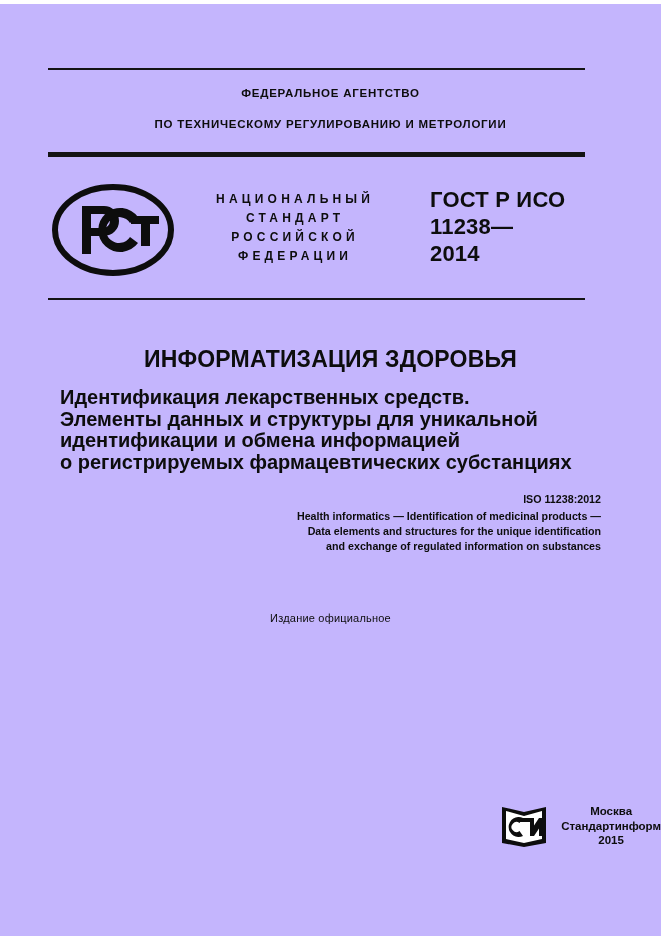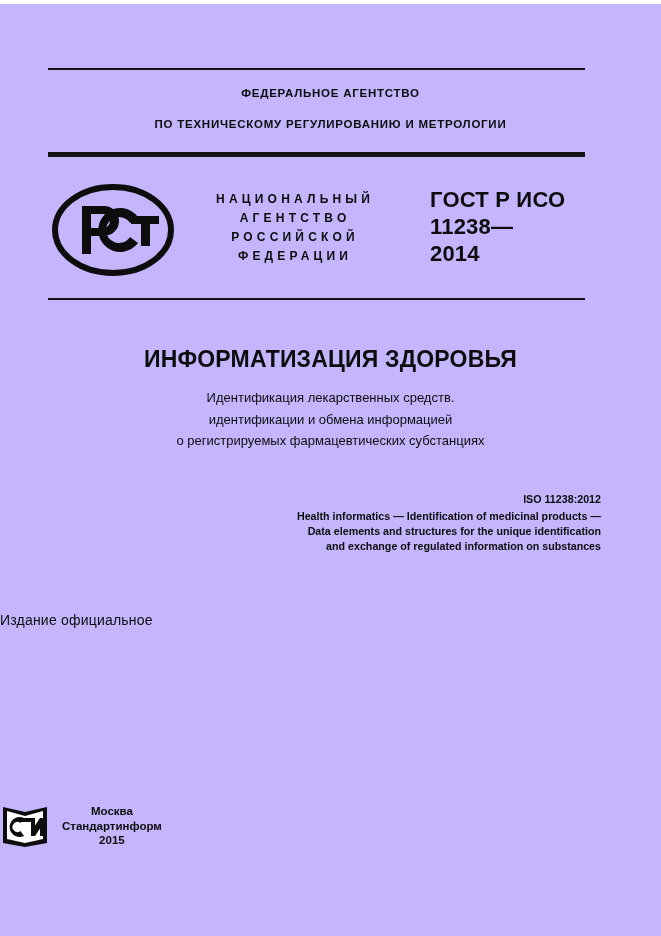--- a/index.html
+++ b/index.html
@@ -100,23 +100,23 @@
     text-align: center;
     font-size: 23px;
     font-weight: bold;
     letter-spacing: 0.2px;
   }
   .title-sub {
     position: absolute;
     left: 60px;
     right: 60px;
     top: 383px;
-    text-align: center;
-    font-size: 13px;
-    font-weight: normal;
+    text-align: left;
+    font-size: 20px;
+    font-weight: bold;
     line-height: 21.5px;
   }
   .title-sub div { white-space: nowrap; }
 
   .title-en {
     position: absolute;
     left: 60px;
     right: 60px;
     top: 488px;
     text-align: right;
@@ -126,33 +126,33 @@
   }
   .title-en div { white-space: nowrap; }
   .title-en .en-iso { margin-bottom: 2px; }
 
   
   .official {
     position: absolute;
     left: 0;
     right: 0;
     top: 608px;
-    text-align: left;
-    font-size: 14px;
+    text-align: center;
+    font-size: 11px;
     letter-spacing: 0.2px;
   }
 
   
   .publisher {
     position: absolute;
     left: 0;
     right: 0;
     top: 797px;
     display: flex;
-    justify-content: flex-start;
+    justify-content: flex-end;
     align-items: flex-start;
   }
   .pub-logo {
     width: 50px;
     height: 46px;
     margin-right: 12px;
     margin-top: 2px;
     flex: none;
   }
   .pub-logo svg { display: block; width: 50px; height: 46px; }
@@ -188,36 +188,37 @@
                    M39 30 v14 h12 a7 7 0 0 0 0 -14 z"></path>
           <path d="M86 33 a22 22 0 1 0 0 26 l-8 -6 a13 13 0 1 1 0 -14 z"></path>
           <rect x="79" y="32" width="28" height="8"></rect>
           <rect x="89" y="32" width="9" height="30"></rect>
         </g>
       </svg>
     </div>
 
     <div class="nat">
       <div>НАЦИОНАЛЬНЫЙ</div>
-      <div>АГЕНТСТВО</div>
+      <div>СТАНДАРТ</div>
       <div>РОССИЙСКОЙ</div>
       <div>ФЕДЕРАЦИИ</div>
     </div>
 
     <div class="designation">ГОСТ Р ИСО
 11238—
 2014</div>
   </div>
 
   <div class="rule rule-bottom"></div>
 
   <div class="title-main">ИНФОРМАТИЗАЦИЯ ЗДОРОВЬЯ</div>
 
   <div class="title-sub">
     <div>Идентификация лекарственных средств.</div>
+    <div>Элементы данных и структуры для уникальной</div>
     <div>идентификации и обмена информацией</div>
     <div>о регистрируемых фармацевтических субстанциях</div>
   </div>
 
   <div class="title-en">
     <div class="en-iso">ISO 11238:2012</div>
     <div>Health informatics — Identification of medicinal products —</div>
     <div>Data elements and structures for the unique identification</div>
     <div>and exchange of regulated information on substances</div>
   </div>

